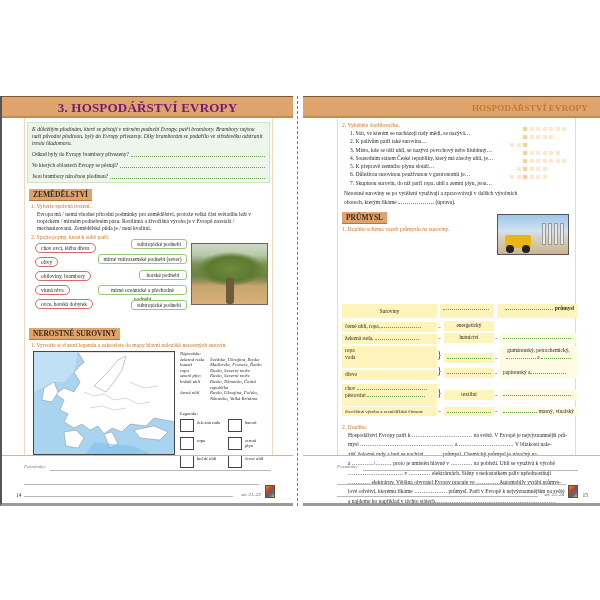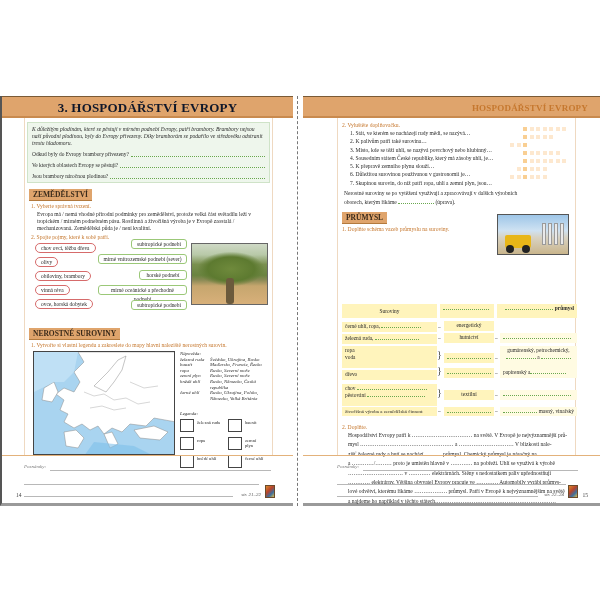--- a/index.html
+++ b/index.html
@@ -7,21 +7,21 @@
   body { font-family: "Liberation Serif", serif; color: #2a2a2a; position: relative; }
 
   .spread { position: absolute; left: 0; top: 96px; width: 600px; height: 410px; }
   .page { position: absolute; top: 0; height: 410px; background: #fff; }
   .page.left { left: 0; width: 293px; border-left: 2px solid #555; border-bottom: 3px solid #9a9a9a; }
   .page.right { left: 303px; width: 297px; border-bottom: 3px solid #9a9a9a; font-family: Liberation Serif, serif; }
   .gutter { position: absolute; left: 293px; top: 0; width: 10px; height: 410px; background: #fff; }
   .gutter-line { position: absolute; left: 4px; top: 0; height: 100%; border-left: 1px dashed #777; }
 
   .header-band { position: absolute; top: 0; left: 0; right: 0; height: 22px; background: #dfa46c; border-top: 1px solid #7a5a36; border-bottom: 2px solid #c98a4e; }
-  .header-title-left { position: absolute; top: 3px; left: 0; right: 0; text-align: center; font-weight: bold; font-size: 13px; color: #0f172a; letter-spacing: 0.2px; }
+  .header-title-left { position: absolute; top: 3px; left: 0; right: 0; text-align: center; font-weight: bold; font-size: 13px; color: #701a75; letter-spacing: 0.2px; }
   .header-title-right { position: absolute; top: 6px; right: 12px; font-weight: bold; font-size: 9px; color: #c6782f; letter-spacing: 0.2px; }
 
   .content { position: absolute; top: 22px; bottom: 48px; border-left: 1px solid #efd9c1; border-right: 1px solid #efd9c1; }
   .page.left .content { left: 22px; right: 20px; }
   .page.right .content { left: 34px; right: 24px; }
 
   .intro-box { margin: 4px 2px 0 2px; padding: 3px 4px 2px 4px; background: #eef6ec; border: 1px solid #cfe3c8; font-size: 5.6px; line-height: 7px; }
   .intro-box .italic { font-style: italic; }
   .q-line { display: flex; margin-top: 4px; font-size: 5.4px; }
   .q-line .dots { flex: 1; border-bottom: 1px dotted #6aa84f; margin-left: 2px; height: 6px; }

